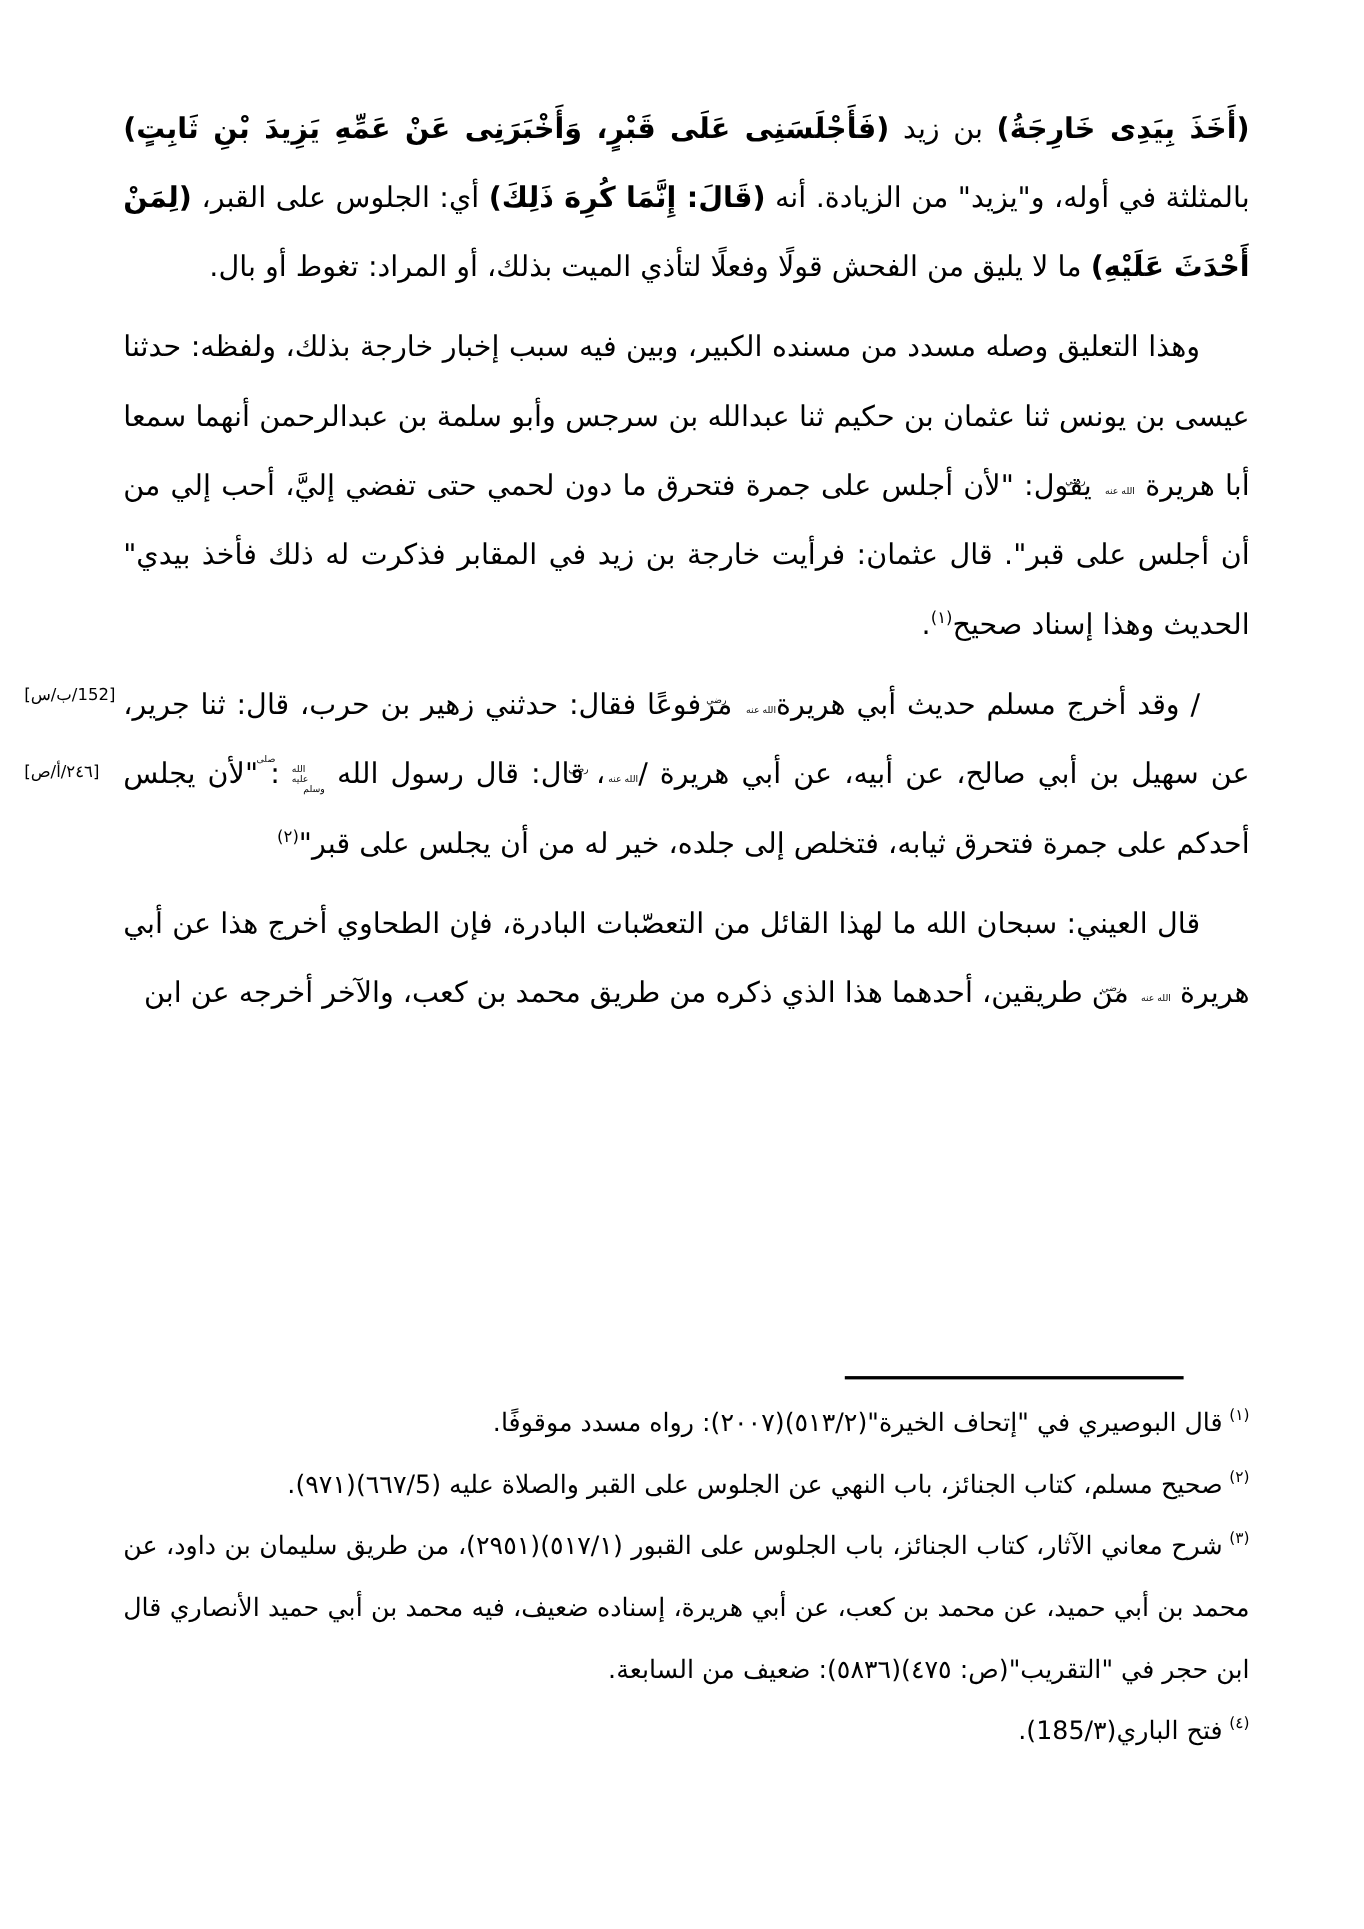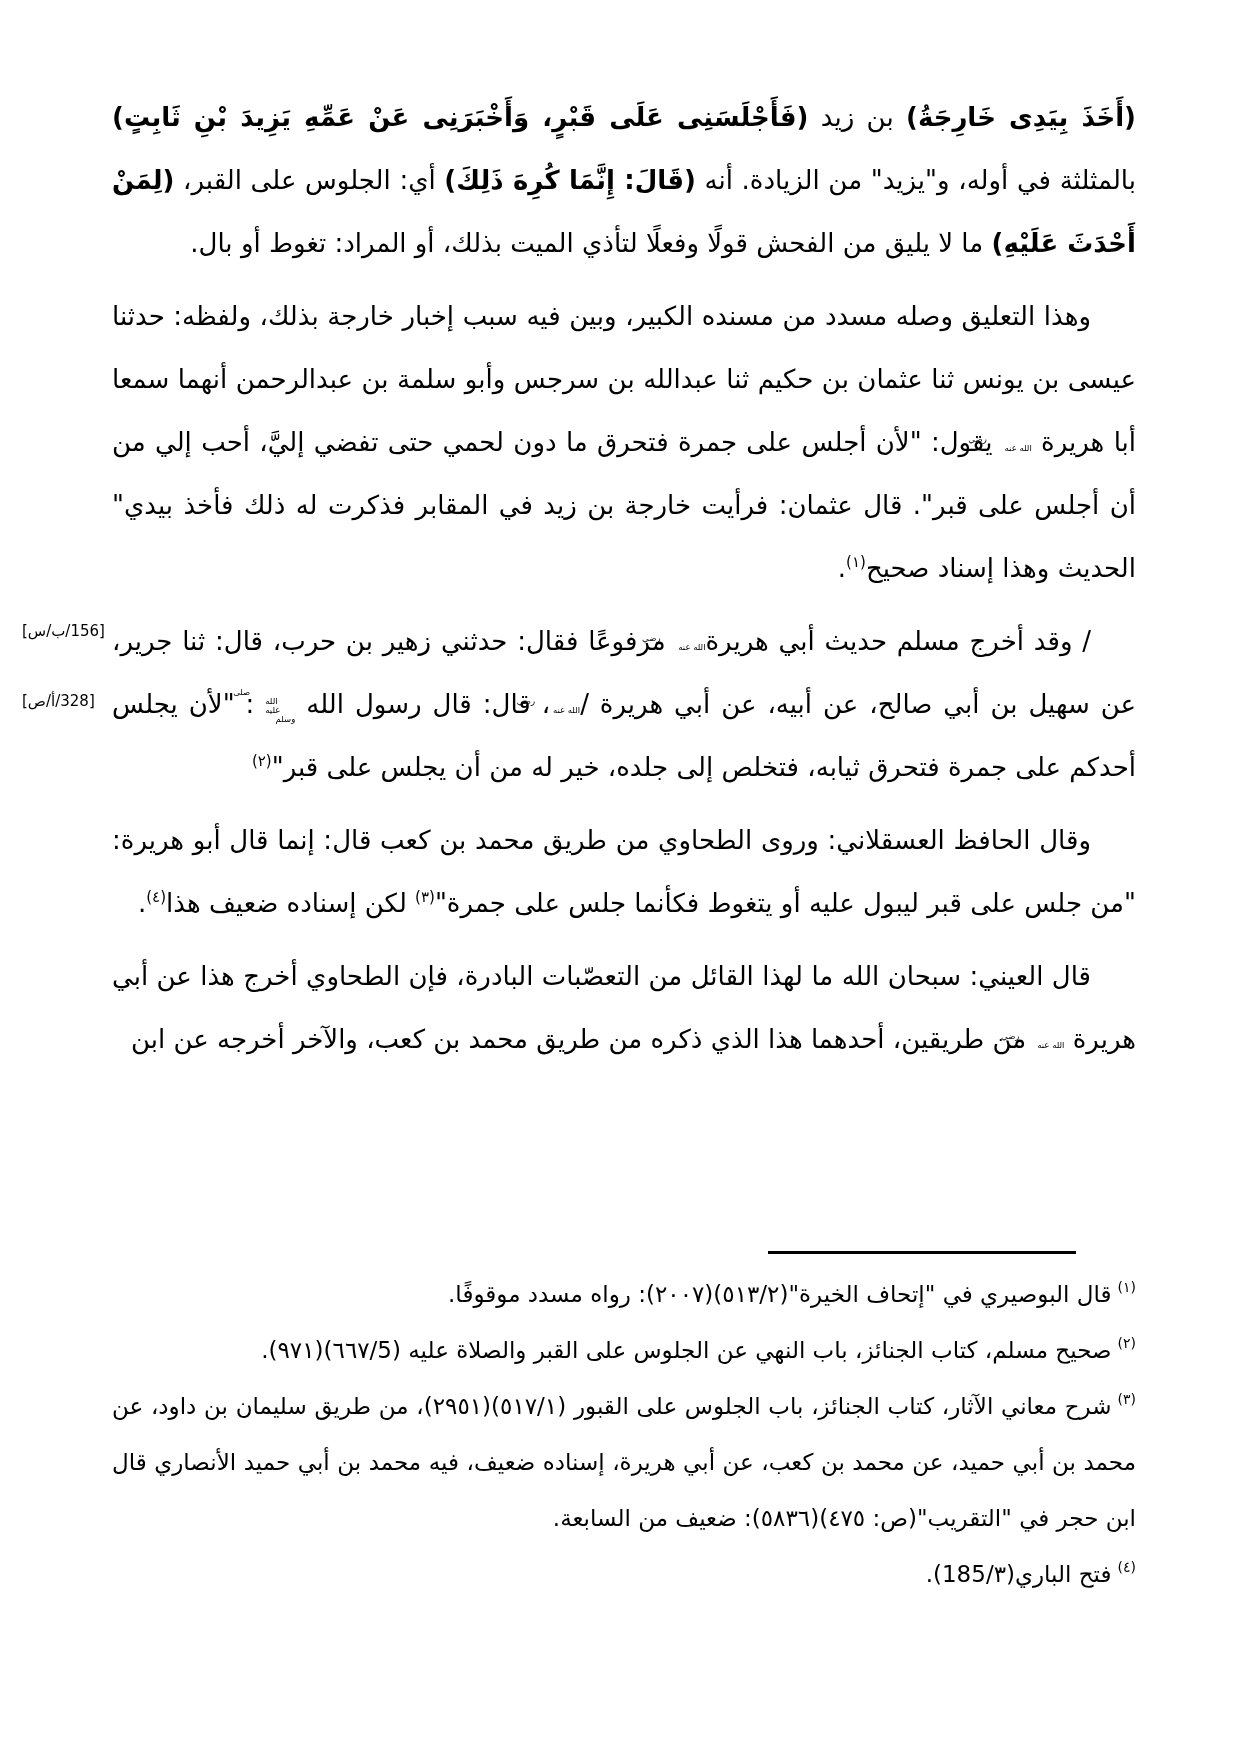--- a/index.html
+++ b/index.html
@@ -101,29 +101,28 @@
     width: 1024px;
     text-align: center;
     font-size: 25px;
   }
 </style>
 </head>
 <body>
 
 <div class="page">
 
-  <div class="margin-note n1">[156/ب/س]</div>
+  <div class="margin-note n1">[152/ب/س]</div>
 
-  <div class="margin-note n2">[328/أ/ص]</div>
+  <div class="margin-note n2">[٢٤٦/أ/ص]</div>
 
   <main class="content" id="body-text">
       <p class="para"><span class="run-bold">(أَخَذَ بِيَدِى خَارِجَةُ)</span><span class="run-normal"> بن زيد </span><span class="run-bold">(فَأَجْلَسَنِى عَلَى قَبْرٍ، وَأَخْبَرَنِى عَنْ عَمِّهِ يَزِيدَ بْنِ ثَابِتٍ)</span><span class="run-normal"> بالمثلثة في أوله، و"يزيد" من الزيادة. أنه </span><span class="run-bold">(قَالَ: إِنَّمَا كُرِهَ ذَلِكَ)</span><span class="run-normal"> أي: الجلوس على القبر، </span><span class="run-bold">(لِمَنْ أَحْدَثَ عَلَيْهِ)</span><span class="run-normal"> ما لا يليق من الفحش قولًا وفعلًا لتأذي الميت بذلك، أو المراد: تغوط أو بال.</span></p>
       <p class="para indent"><span class="run-normal">وهذا التعليق وصله مسدد من مسنده الكبير، وبين فيه سبب إخبار خارجة بذلك، ولفظه: حدثنا عيسى بن يونس ثنا عثمان بن حكيم ثنا عبدالله بن سرجس وأبو سلمة بن عبدالرحمن أنهما سمعا أبا هريرة </span><span class="run-honorific">رضي الله عنه</span><span class="run-normal"> يقول: "لأن أجلس على جمرة فتحرق ما دون لحمي حتى تفضي إليَّ، أحب إلي من أن أجلس على قبر". قال عثمان: فرأيت خارجة بن زيد في المقابر فذكرت له ذلك فأخذ بيدي" الحديث وهذا إسناد صحيح</span><span class="run-sup">(١)</span><span class="run-normal">.</span></p>
       <p class="para indent"><span class="run-normal">/ وقد أخرج مسلم حديث أبي هريرة</span><span class="run-honorific">رضي الله عنه</span><span class="run-normal"> مرفوعًا فقال: حدثني زهير بن حرب، قال: ثنا جرير، عن سهيل بن أبي صالح، عن أبيه، عن أبي هريرة /</span><span class="run-honorific">رضي الله عنه</span><span class="run-normal">، قال: قال رسول الله </span><span class="run-honorific">صلى الله عليه وسلم</span><span class="run-normal"> : "لأن يجلس أحدكم على جمرة فتحرق ثيابه، فتخلص إلى جلده، خير له من أن يجلس على قبر"</span><span class="run-sup">(٢)</span></p>
-      <p class="para indent"><span class="run-normal">وقال الحافظ العسقلاني: وروى الطحاوي من طريق محمد بن كعب قال: إنما قال أبو هريرة: "من جلس على قبر ليبول عليه أو يتغوط فكأنما جلس على جمرة"</span><span class="run-sup">(٣)</span><span class="run-normal"> لكن إسناده ضعيف هذا</span><span class="run-sup">(٤)</span><span class="run-normal">.</span></p>
       <p class="para indent"><span class="run-normal">قال العيني: سبحان الله ما لهذا القائل من التعصّبات البادرة، فإن الطحاوي أخرج هذا عن أبي هريرة </span><span class="run-honorific">رضي الله عنه</span><span class="run-normal"> من طريقين، أحدهما هذا الذي ذكره من طريق محمد بن كعب، والآخر أخرجه عن ابن</span></p>
     </main>
 
   <div class="footnote-sep"></div>
 
   <section class="footnotes" id="footnotes">
       <div class="footnote"><span class="fn-marker">(١)</span><span class="fn-text">قال البوصيري في "إتحاف الخيرة"(٥١٣/٢)(٢٠٠٧): رواه مسدد موقوفًا.</span></div>
       <div class="footnote"><span class="fn-marker">(٢)</span><span class="fn-text">صحيح مسلم، كتاب الجنائز، باب النهي عن الجلوس على القبر والصلاة عليه (٦٦٧/5)(٩٧١).</span></div>
       <div class="footnote"><span class="fn-marker">(٣)</span><span class="fn-text">شرح معاني الآثار، كتاب الجنائز، باب الجلوس على القبور (٥١٧/١)(٢٩٥١)، من طريق سليمان بن داود، عن محمد بن أبي حميد، عن محمد بن كعب، عن أبي هريرة، إسناده ضعيف، فيه محمد بن أبي حميد الأنصاري قال ابن حجر في "التقريب"(ص: ٤٧٥)(٥٨٣٦): ضعيف من السابعة.</span></div>
       <div class="footnote"><span class="fn-marker">(٤)</span><span class="fn-text">فتح الباري(185/٣).</span></div>

